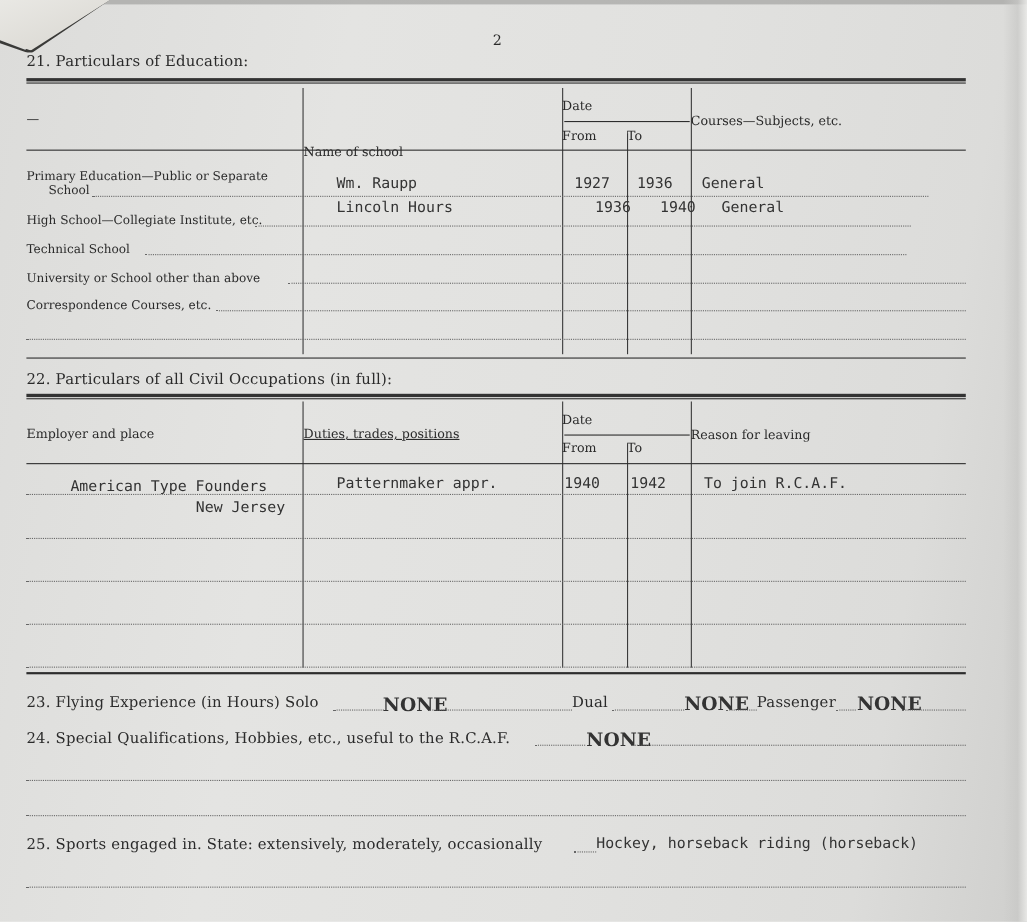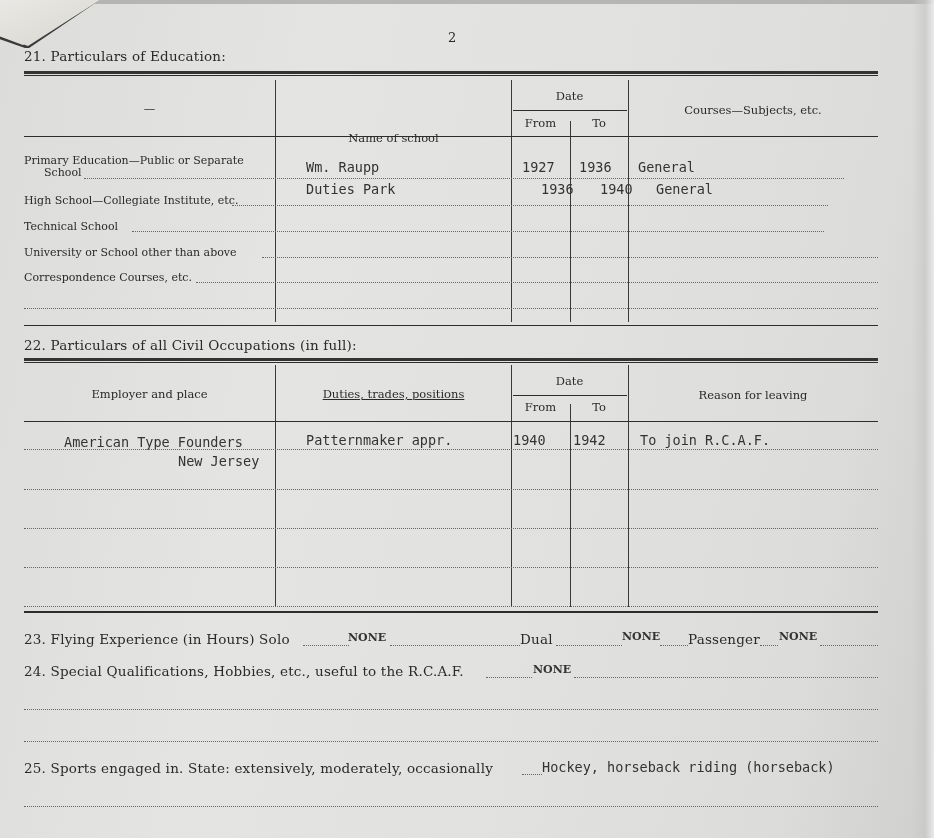--- a/index.html
+++ b/index.html
@@ -21,24 +21,24 @@
       background: #3a3a38;
       clip-path: polygon(0 0, 100% 0, 96% 0, 28% 100%, 24% 100%, 0 82%, 0 76%, 22% 94%, 92% 0);
     }
     .top-shade { left: 0; top: 0; width: 934px; height: 4px; background: #8a8a88; opacity: .5; }
     .page-num { left: 448px; top: 30px; font-size: 13px; }
     .sec-title { font-size: 13.5px; letter-spacing: 0.2px; white-space: nowrap; }
     .hline { background: #2d2d2d; height: 1px; }
     .thick { height: 3px; background: #333; }
     .vline { background: #3a3a3a; width: 1px; }
     .dots { border-bottom: 1px dotted #666; height: 0; }
-    .hdr { font-size: 11.5px; text-align: center; white-space: nowrap; }
+    .hdr { font-size: 11.5px; text-align: left; white-space: nowrap; }
     .lbl { font-size: 11px; white-space: nowrap; }
     .type { font-family: "DejaVu Sans Mono", "Liberation Mono", monospace; font-size: 13.5px; color: #333; white-space: nowrap; }
-    .stamp { font-family: "DejaVu Serif", "Liberation Serif", serif; font-weight: bold; font-size: 11px; color: #333; white-space: nowrap; }
+    .stamp { font-family: "DejaVu Serif", "Liberation Serif", serif; font-weight: bold; font-size: 17px; color: #333; white-space: nowrap; }
     .right-edge { right: 0; top: 0; width: 22px; height: 838px; background: linear-gradient(90deg, rgba(0,0,0,0), rgba(200,200,198,.7) 60%, rgba(236,236,234,.9)); }
   </style>
 </head>
 <body>
 
 <div class="abs top-shade"></div>
 <div class="abs corner-shadow"></div>
 <div class="abs corner-fold"></div>
 <div class="abs right-edge"></div>
 
@@ -64,21 +64,21 @@
 
 <div class="abs lbl" style="left:24px; top:154px;">Primary Education—Public or Separate</div>
 <div class="abs lbl" style="left:44px; top:166px;">School</div>
 <div class="abs type" style="left:306px; top:159px;">Wm. Raupp</div>
 <div class="abs type" style="left:522px; top:159px;">1927</div>
 <div class="abs type" style="left:579px; top:159px;">1936</div>
 <div class="abs type" style="left:638px; top:159px;">General</div>
 <div class="abs dots" style="left:84px; top:178px; width:760px;"></div>
 
 <div class="abs lbl" style="left:24px; top:194px;">High School—Collegiate Institute, etc.</div>
-<div class="abs type" style="left:306px; top:181px;">Duties Park</div>
+<div class="abs type" style="left:306px; top:181px;">Lincoln Hours</div>
 <div class="abs type" style="left:541px; top:181px;">1936</div>
 <div class="abs type" style="left:600px; top:181px;">1940</div>
 <div class="abs type" style="left:656px; top:181px;">General</div>
 <div class="abs dots" style="left:232px; top:205px; width:596px;"></div>
 
 <div class="abs lbl" style="left:24px; top:220px;">Technical School</div>
 <div class="abs dots" style="left:132px; top:231px; width:692px;"></div>
 
 <div class="abs lbl" style="left:24px; top:246px;">University or School other than above</div>
 <div class="abs dots" style="left:262px; top:257px; width:616px;"></div>

